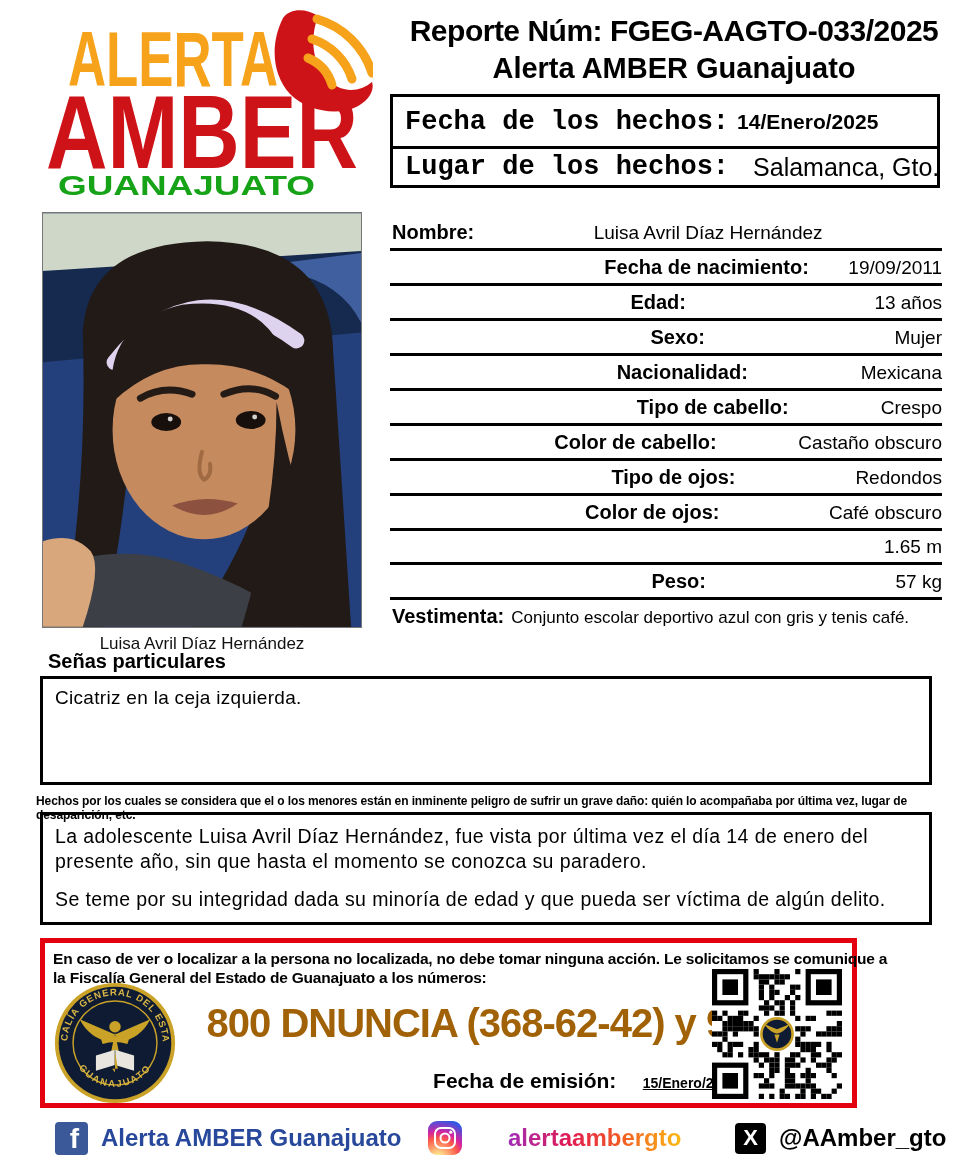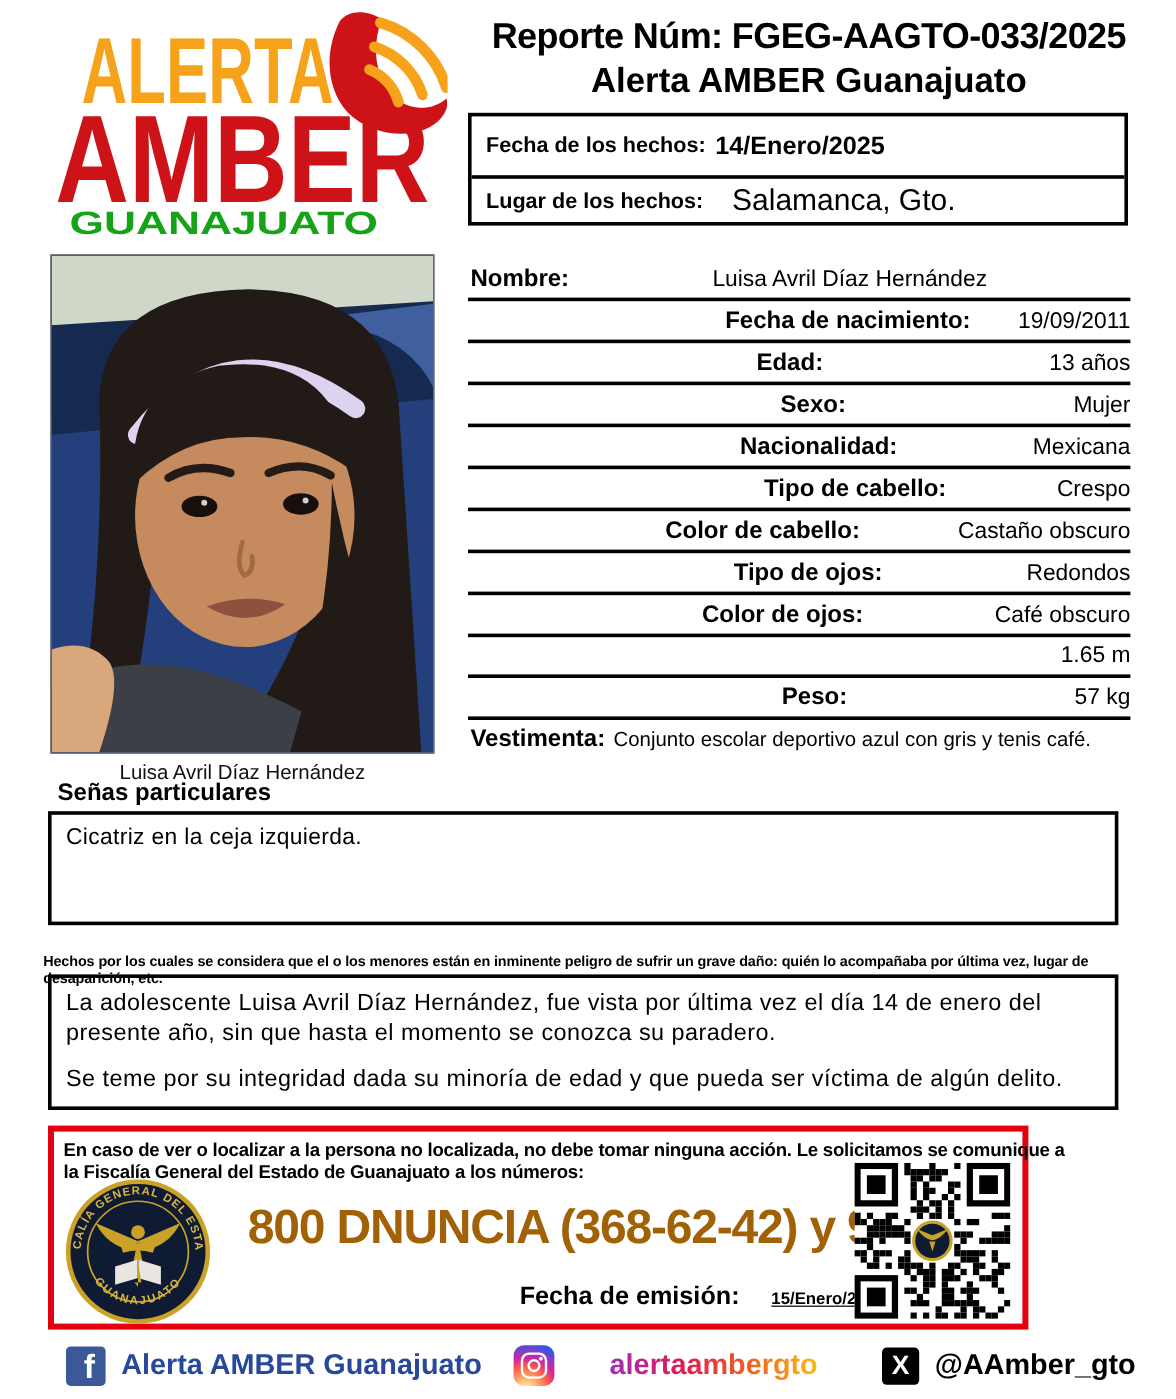--- a/index.html
+++ b/index.html
@@ -8,21 +8,21 @@
 
   
   .logo-wrap { position:absolute; left:38px; top:6px; width:335px; height:192px; }
   .header-right { position:absolute; left:378px; top:14px; width:592px; }
   .report-title { font-size:30px; font-weight:bold; text-align:center; letter-spacing:-0.5px; color:#000; }
   .report-subtitle { font-size:29px; font-weight:bold; text-align:center; margin-top:4px; color:#000; }
   .fact-boxes { margin-top:9px; margin-left:12px; width:550px; border:3px solid #000; }
   .fact-row { display:flex; align-items:center; padding:0 12px; }
   .fact-row.fecha { height:52px; border-bottom:3px solid #000; }
   .fact-row.lugar { height:36px; }
-  .fact-label { font-size:18px; font-weight:bold; white-space:nowrap; }
+  .fact-label { font-size:27px; font-weight:bold; white-space:nowrap;font-family:Liberation Mono, monospace; }
   .fact-value-bold { font-size:21px; font-weight:bold; margin-left:8px; white-space:nowrap; }
   .fact-value-reg { font-size:25px; font-weight:normal; margin-left:24px; white-space:nowrap; }
 
   
   .photo-fig { position:absolute; left:42px; top:212px; width:320px; }
   .photo-frame { width:320px; height:416px; border:1px solid #777; overflow:hidden; background:#203a68; }
   .photo-caption { text-align:center; font-size:17px; margin-top:6px; color:#111; }
 
   
   .details { position:absolute; left:390px; top:216px; width:552px; }
@@ -30,21 +30,21 @@
   .drow:last-child { border-bottom:none; }
   .dlabel { font-weight:bold; font-size:20px; flex:0 0 244px; white-space:nowrap; }
   .dvalue { font-size:19px; }
   .drow.center .dlabel { flex:0 0 auto; }
   .drow.center .dvalue { flex:1; text-align:center; }
   .drow.inline .dlabel { flex:0 0 auto; margin-right:7px; }
   .drow.inline .dvalue { flex:1; font-size:17px; line-height:1.25; }
 
   
   .senas-heading { position:absolute; left:48px; top:650px; font-size:20px; font-weight:bold; }
-  .senas-box { position:absolute; left:40px; top:676px; width:892px; height:95px; border:3px solid #000; padding:8px 12px; font-size:19px; letter-spacing:0.3px; }
+  .senas-box { position:absolute; left:40px; top:676px; width:892px; height:109px; border:3px solid #000; padding:8px 12px; font-size:19px; letter-spacing:0.3px; }
 
   
   .note-line { position:absolute; left:36px; top:794px; width:910px; font-size:12px; font-weight:bold; letter-spacing:-0.1px; }
   .hechos-box { position:absolute; left:40px; top:812px; width:892px; height:113px; border:3px solid #000; padding:9px 12px; font-size:19.5px; letter-spacing:0.4px; line-height:1.28; }
   .hechos-box p { margin:0 0 13px 0; }
 
   
   .contact-box { position:absolute; left:40px; top:938px; width:817px; height:170px; border:5px solid #E3000F; background:#fff; }
   .contact-notice { padding:6px 10px 0 8px; width:856px; font-weight:bold; font-size:15.5px; letter-spacing:-0.2px; line-height:1.25; color:#000; }
   .seal-wrap { position:absolute; left:8px; top:38px; width:124px; height:124px; }

